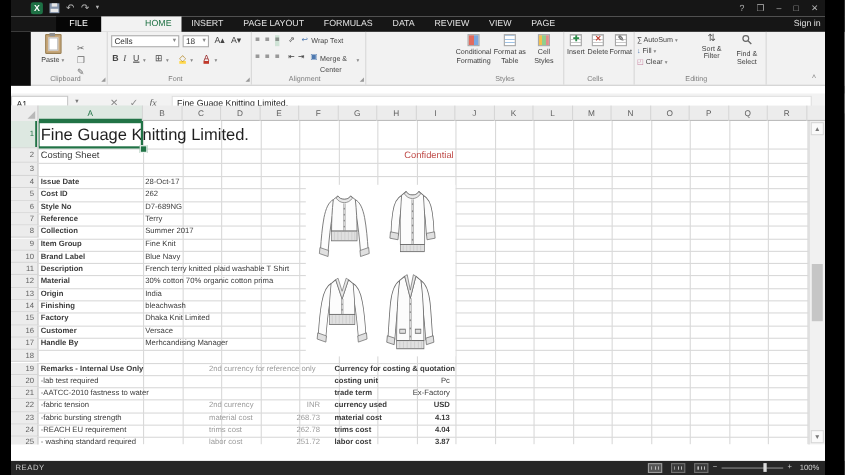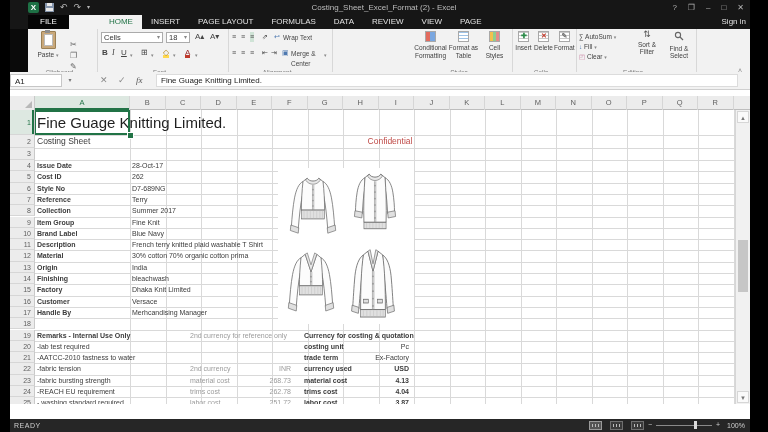--- a/index.html
+++ b/index.html
@@ -16,21 +16,21 @@
   .saveicon::before{content:"";position:absolute;left:2px;top:0;width:5px;height:3px;background:#e8e8e8;}
   .saveicon::after{content:"";position:absolute;left:1px;bottom:1px;width:7px;height:3px;background:#e8e8e8;}
   .titletext{position:absolute;left:150px;right:150px;top:0;height:15px;line-height:15px;
              text-align:center;color:#bdbdbd;font-size:8px;white-space:nowrap;}
   .winctrl{position:absolute;right:24px;top:0;height:15px;display:flex;gap:11px;color:#b5b5b5;
            font-size:8px;line-height:15px;}
   
   .tabrow{position:absolute;left:0;top:15px;width:768px;height:14px;background:#161616;
           display:flex;padding-left:28px;box-sizing:border-box;}
   .rtab{font-size:8px;line-height:14px;padding:0 9px;color:#e2e2e2;white-space:nowrap;}
-  .rtab.file{background:#060606;color:#fff;padding:0 12px;}
+  .rtab.file{background:#060606;color:#fff;padding:0 12px;margin-left:23px;}
   .rtab.active{background:#f2f2f2;color:var(--brand);padding-left:40px;}
   .signin{position:absolute;right:22px;top:15px;height:14px;line-height:14px;color:#e2e2e2;font-size:8px;}
   
   .ribbon{position:absolute;left:0;top:29px;width:768px;height:49px;background:#f2f2f2;
           border-bottom:1px solid #cfcfcf;box-sizing:border-box;color:#444;}
   .blackpatch{position:absolute;left:0;top:0;width:28px;height:49px;background:#0a0a0a;}
   .rgroup{position:absolute;top:0;height:48px;border-right:1px solid #d8d8d8;}
   .glabel{position:absolute;bottom:1px;left:0;right:6px;text-align:center;font-size:6.5px;color:#7d7d7d;}
   .launcher{position:absolute;right:1px;bottom:1px;font-size:5px;color:#999;}
   .bigbtn{position:absolute;top:2px;text-align:center;font-size:6.5px;color:#3f3f3f;line-height:7.5px;}
@@ -46,21 +46,21 @@
   .icsq{width:11px;height:11px;border:1px solid #a8a8a8;display:block;margin:0 auto 1px;box-sizing:border-box;}
   .ic-cf{background:linear-gradient(90deg,#e26b5e 50%,#7aa7e0 50%);}
   .ic-ft{background:repeating-linear-gradient(0deg,#fff,#fff 2px,#9fc3e6 2px,#9fc3e6 3px);}
   .ic-cs{background:linear-gradient(90deg,#f3c04e 33%,#8fce8f 33%,#8fce8f 66%,#e68a8a 66%);}
   .ic-grid{background:repeating-linear-gradient(0deg,#fff,#fff 2px,#c9c9c9 2px,#c9c9c9 3px),
            repeating-linear-gradient(90deg,#fff,#fff 2px,#c9c9c9 2px,#c9c9c9 3px);}
   .ovr{position:absolute;font-size:7px;font-weight:bold;}
   .edrow{position:absolute;left:3px;font-size:6.5px;color:#3f3f3f;white-space:nowrap;line-height:9px;}
   .collapse{position:absolute;right:26px;bottom:3px;font-size:7px;color:#888;}
   
-  .fbar{position:absolute;left:0;top:72px;width:768px;height:18px;background:#f2f2f2;border-bottom:1px solid #cfcfcf;box-sizing:border-box;}
+  .fbar{position:absolute;left:0;top:85px;width:768px;height:18px;background:#f2f2f2;border-bottom:1px solid #cfcfcf;box-sizing:border-box;}
   .namebox{position:absolute;left:10px;top:2px;width:52px;height:13px;background:#fff;border:1px solid #c6c6c6;
            font-size:8px;line-height:13px;padding-left:4px;box-sizing:border-box;color:#222;}
   .nbcar{position:absolute;left:64px;top:2px;width:12px;height:13px;text-align:center;font-size:6px;color:#777;line-height:13px;}
   .fxb{position:absolute;top:2px;height:13px;line-height:13px;font-size:9px;color:#8a8a8a;}
   .ffield{position:absolute;left:156px;top:2px;right:30px;height:13px;background:#fff;border:1px solid #dcdcdc;
           font-size:8px;line-height:12px;padding-left:4px;box-sizing:border-box;color:#222;white-space:nowrap;overflow:hidden;}
   .fexp{position:absolute;right:12px;top:4px;font-size:7px;color:#888;}
   
   .hdrband{position:absolute;left:10px;top:96px;width:740px;height:14px;background:#ececec;border-bottom:1px solid #bdbdbd;box-sizing:border-box;}
   .corner{position:absolute;left:10px;top:96px;width:25px;height:14px;background:#ececec;border-right:1px solid #c9c9c9;box-sizing:border-box;}
@@ -115,21 +115,20 @@
 <div class="screen">
 
   <div class="titlebar">
     <div class="qat">
       <span class="xlicon" id="xlicon" style="background: rgb(30, 113, 69);">X</span>
       <span class="saveicon"></span>
       <span class="qbtn">↶</span>
       <span class="qbtn">↷</span>
       <span class="qbtn" style="font-size:6px">▾</span>
     </div>
-    <div class="titletext">Costing_Sheet_Excel_Format (2) - Excel</div>
     <div class="winctrl">
       <span>?</span>
       <span>❐</span>
       <span>–</span>
       <span>□</span>
       <span>✕</span>
     </div>
   </div>
 
   <div class="tabrow" id="tabrow">

